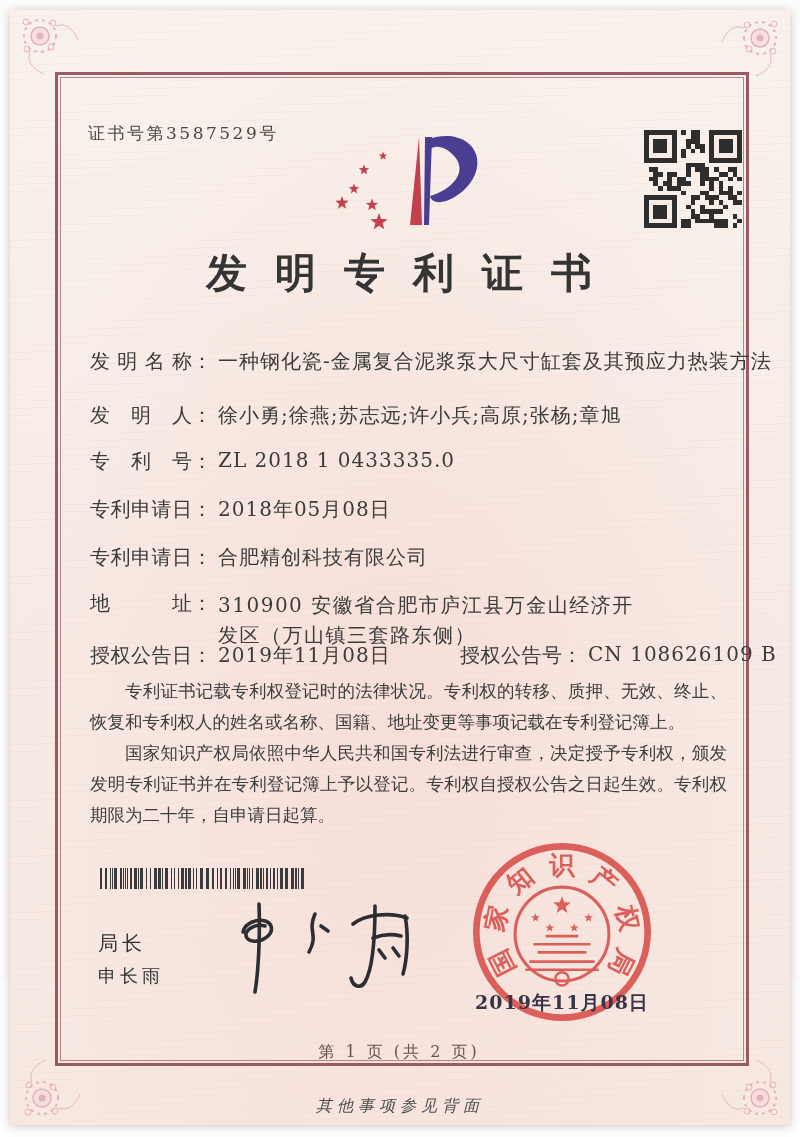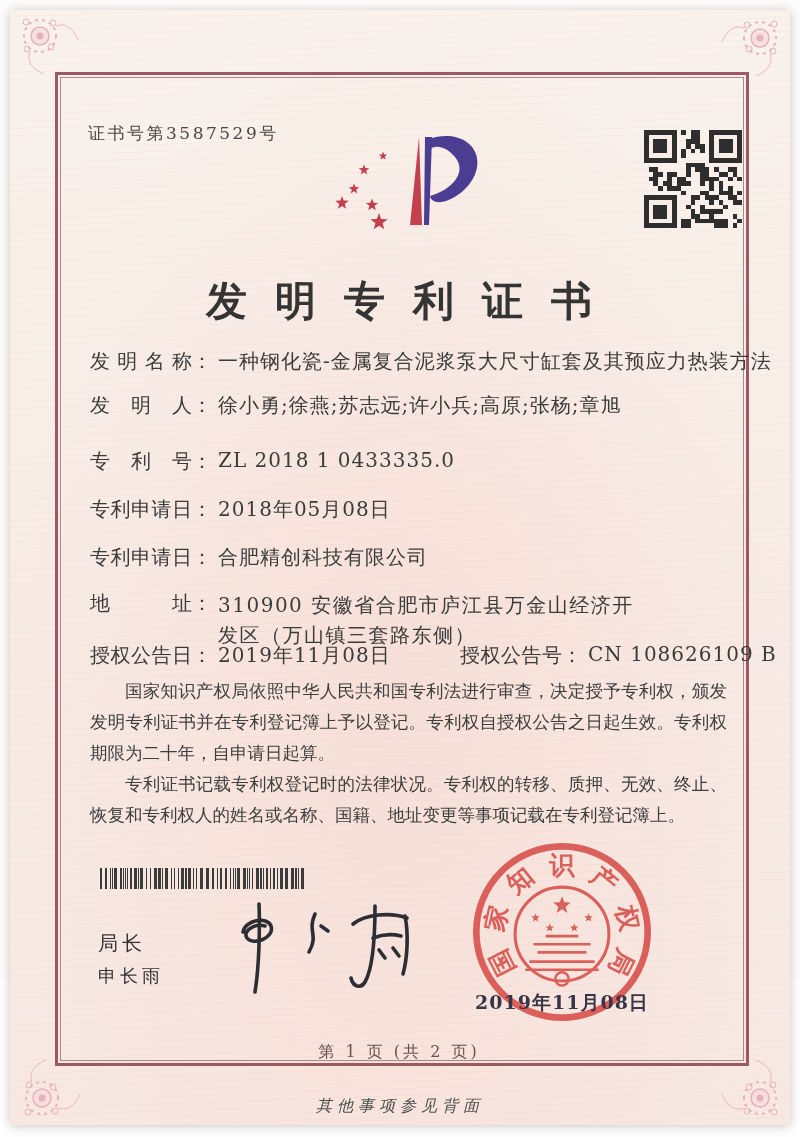--- a/index.html
+++ b/index.html
@@ -19,28 +19,28 @@
   .frame{
     position:absolute;left:45px;top:62px;width:688px;height:988px;
     border:3px solid #9a5a62;
   }
   .frame-inner{position:absolute;inset:2px;border:1px solid #b5848a;}
   .cert-no{position:absolute;left:78px;top:112px;font-size:17px;letter-spacing:2.5px;color:#474747;}
   .logo{position:absolute;left:322px;top:113px;width:170px;height:118px;}
   .qr{position:absolute;left:634px;top:120px;width:98px;height:98px;}
   .title{
     position:absolute;left:45px;top:236px;width:688px;text-align:center;
-    font-size:41px;font-weight:600;color:#343434;letter-spacing:28px;text-indent:28px;margin-top:28px;
+    font-size:41px;font-weight:600;color:#343434;letter-spacing:28px;text-indent:28px;
   }
   .frow{position:absolute;left:80px;font-size:20px;color:#3b3b3b;white-space:nowrap;}
   .flabel{display:inline-block;width:102px;text-align:justify;text-align-last:justify;vertical-align:top;}
   .colon{display:inline-block;vertical-align:top;margin-right:6px;}
   .fvalue{display:inline-block;vertical-align:top;letter-spacing:1px;}
   .fvalue.wrap{white-space:normal;width:418px;line-height:30px;letter-spacing:1.5px;}
-  .row-name{top:338px;}  .row-inv{top:382px;}  .row-pno{top:438px;}
+  .row-name{top:338px;}  .row-inv{top:392px;}  .row-pno{top:438px;}
   .row-fdate{top:486px;} .row-owner{top:534px;} .row-addr{top:580px;}
   .row-grant{top:632px;}
   .grant-no{position:absolute;left:370px;top:0;}
   .paras{
     position:absolute;left:80px;top:666px;width:637px;
     font-size:17.5px;line-height:31px;color:#3e3e3e;text-align:justify;
   }
   .paras p{margin:0;text-indent:2em;}
   .barcode{position:absolute;left:88px;top:858px;width:212px;height:21px;}
   .signer-title{position:absolute;left:88px;top:920px;font-size:20px;letter-spacing:4px;color:#343434;}
@@ -291,22 +291,22 @@
     <div class="frow row-grant">
       <span>
         <span class="flabel">授权公告日</span><span class="colon">：</span><span class="fvalue">2019年11月08日</span>
       </span>
       <span class="grant-no">
         <span class="flabel">授权公告号</span><span class="colon">：</span><span class="fvalue">CN 108626109 B</span>
       </span>
     </div>
 
     <div class="paras">
+      <p>专利证书记载专利权登记时的法律状况。专利权的转移、质押、无效、终止、恢复和专利权人的姓名或名称、国籍、地址变更等事项记载在专利登记簿上。</p>
       <p>国家知识产权局依照中华人民共和国专利法进行审查，决定授予专利权，颁发发明专利证书并在专利登记簿上予以登记。专利权自授权公告之日起生效。专利权期限为二十年，自申请日起算。</p>
-      <p>专利证书记载专利权登记时的法律状况。专利权的转移、质押、无效、终止、恢复和专利权人的姓名或名称、国籍、地址变更等事项记载在专利登记簿上。</p>
     </div>
 
     <svg class="barcode" viewBox="0 0 212 21" preserveAspectRatio="none">
       <g id="barcode-bars">
           <rect x="2" y="0" width="2" height="21" fill="#3b3b3b"></rect>
           <rect x="7" y="0" width="2" height="21" fill="#3b3b3b"></rect>
           <rect x="12" y="0" width="1" height="21" fill="#3b3b3b"></rect>
           <rect x="14" y="0" width="1" height="21" fill="#3b3b3b"></rect>
           <rect x="16" y="0" width="3" height="21" fill="#3b3b3b"></rect>
           <rect x="22" y="0" width="2" height="21" fill="#3b3b3b"></rect>

